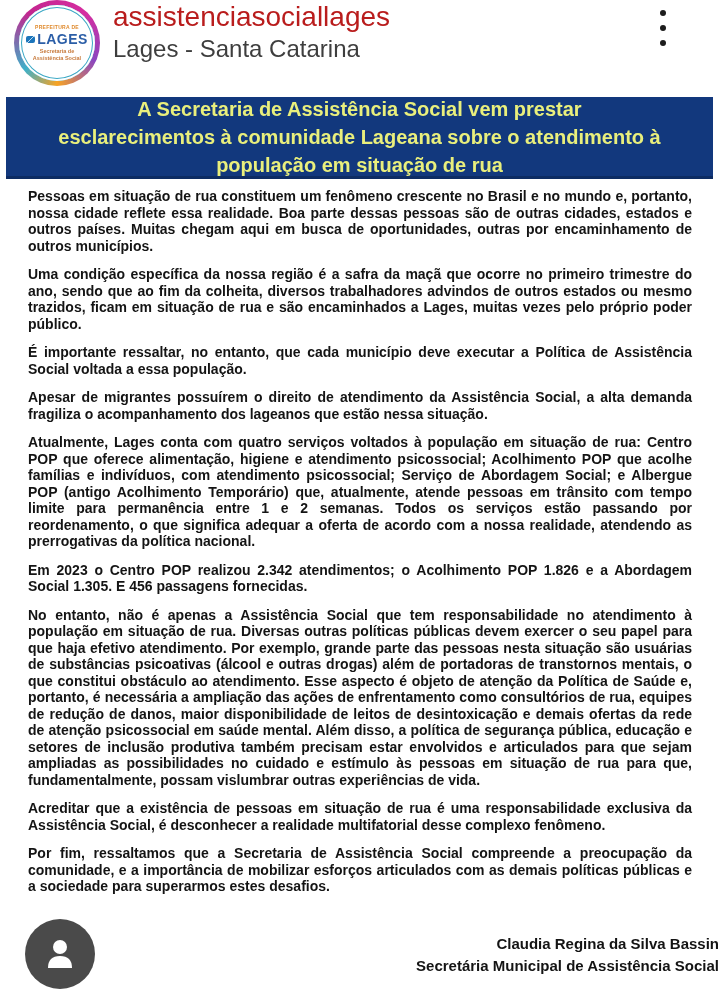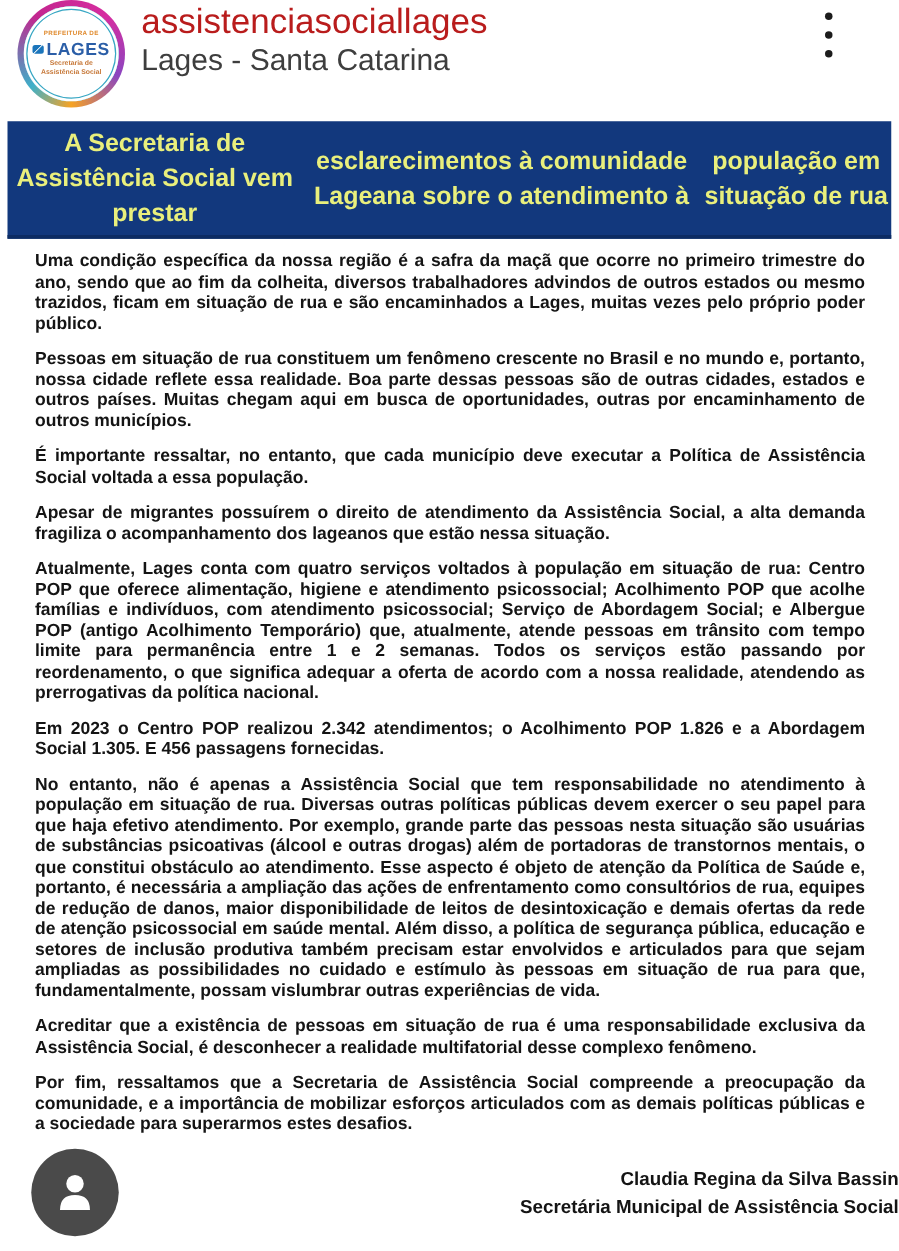--- a/index.html
+++ b/index.html
@@ -63,24 +63,24 @@
     gap: 9px;
     margin-right: 22px;
     cursor: pointer;
     flex: 0 0 auto;
   }
   .kebab-dot { width: 6px; height: 6px; border-radius: 50%; background: #1c1c1c; }
 
   
   .banner {
     margin: 0 6px;
-    height: 94px;
+    height: 82px;
     background: #12387d;
     border-bottom: 3px solid #0d2c63;
-    display: flex; flex-direction: row;
+    display: flex; flex-direction: column;
     align-items: center; justify-content: center;
     text-align: center;
     flex: 0 0 auto;
   }
   .banner-line {
     color: #e9ef7c;
     font-size: 20px;
     font-weight: 700;
     line-height: 28px;
   }
@@ -151,22 +151,22 @@
     </div>
   </div>
 
   <div class="banner">
     <div class="banner-line">A Secretaria de Assistência Social vem prestar</div>
     <div class="banner-line">esclarecimentos à comunidade Lageana sobre o atendimento à</div>
     <div class="banner-line">população em situação de rua</div>
   </div>
 
   <div class="article">
+    <p>Pessoas em situação de rua constituem um fenômeno crescente no Brasil e no mundo e, portanto, nossa cidade reflete essa realidade. Boa parte dessas pessoas são de outras cidades, estados e outros países. Muitas chegam aqui em busca de oportunidades, outras por encaminhamento de outros municípios.</p>
     <p>Uma condição específica da nossa região é a safra da maçã que ocorre no primeiro trimestre do ano, sendo que ao fim da colheita, diversos trabalhadores advindos de outros estados ou mesmo trazidos, ficam em situação de rua e são encaminhados a Lages, muitas vezes pelo próprio poder público.</p>
-    <p>Pessoas em situação de rua constituem um fenômeno crescente no Brasil e no mundo e, portanto, nossa cidade reflete essa realidade. Boa parte dessas pessoas são de outras cidades, estados e outros países. Muitas chegam aqui em busca de oportunidades, outras por encaminhamento de outros municípios.</p>
     <p>É importante ressaltar, no entanto, que cada município deve executar a Política de Assistência Social voltada a essa população.</p>
     <p>Apesar de migrantes possuírem o direito de atendimento da Assistência Social, a alta demanda fragiliza o acompanhamento dos lageanos que estão nessa situação.</p>
     <p>Atualmente, Lages conta com quatro serviços voltados à população em situação de rua: Centro POP que oferece alimentação, higiene e atendimento psicossocial; Acolhimento POP que acolhe famílias e indivíduos, com atendimento psicossocial; Serviço de Abordagem Social; e Albergue POP (antigo Acolhimento Temporário) que, atualmente, atende pessoas em trânsito com tempo limite para permanência entre 1 e 2 semanas. Todos os serviços estão passando por reordenamento, o que significa adequar a oferta de acordo com a nossa realidade, atendendo as prerrogativas da política nacional.</p>
     <p>Em 2023 o Centro POP realizou 2.342 atendimentos; o Acolhimento POP 1.826 e a Abordagem Social 1.305. E 456 passagens fornecidas.</p>
     <p>No entanto, não é apenas a Assistência Social que tem responsabilidade no atendimento à população em situação de rua. Diversas outras políticas públicas devem exercer o seu papel para que haja efetivo atendimento. Por exemplo, grande parte das pessoas nesta situação são usuárias de substâncias psicoativas (álcool e outras drogas) além de portadoras de transtornos mentais, o que constitui obstáculo ao atendimento. Esse aspecto é objeto de atenção da Política de Saúde e, portanto, é necessária a ampliação das ações de enfrentamento como consultórios de rua, equipes de redução de danos, maior disponibilidade de leitos de desintoxicação e demais ofertas da rede de atenção psicossocial em saúde mental. Além disso, a política de segurança pública, educação e setores de inclusão produtiva também precisam estar envolvidos e articulados para que sejam ampliadas as possibilidades no cuidado e estímulo às pessoas em situação de rua para que, fundamentalmente, possam vislumbrar outras experiências de vida.</p>
     <p>Acreditar que a existência de pessoas em situação de rua é uma responsabilidade exclusiva da Assistência Social, é desconhecer a realidade multifatorial desse complexo fenômeno.</p>
     <p>Por fim, ressaltamos que a Secretaria de Assistência Social compreende a preocupação da comunidade, e a importância de mobilizar esforços articulados com as demais políticas públicas e a sociedade para superarmos estes desafios.</p>
   </div>
 
   <div class="footer">

